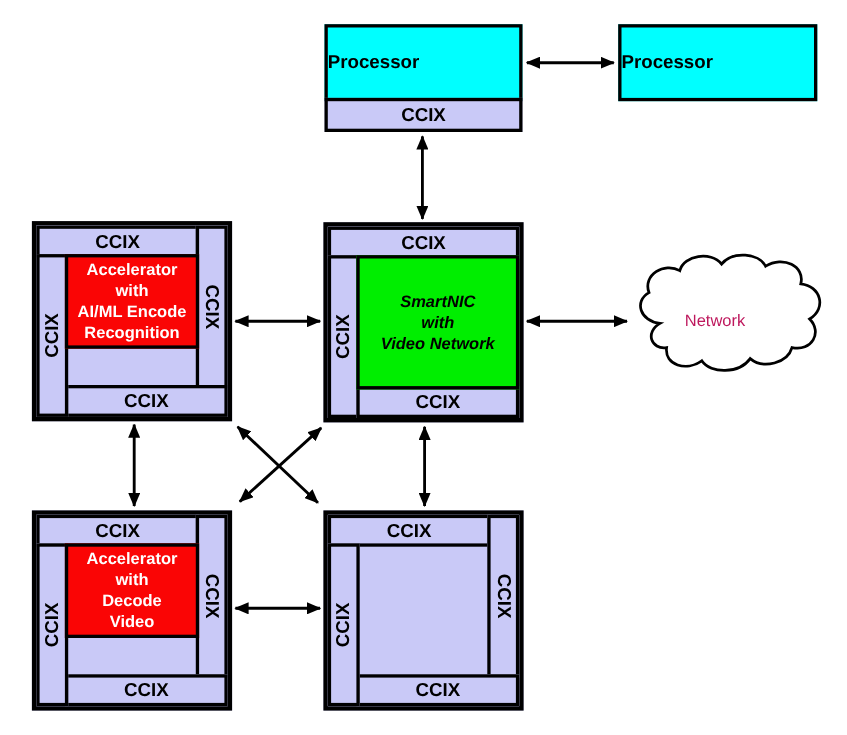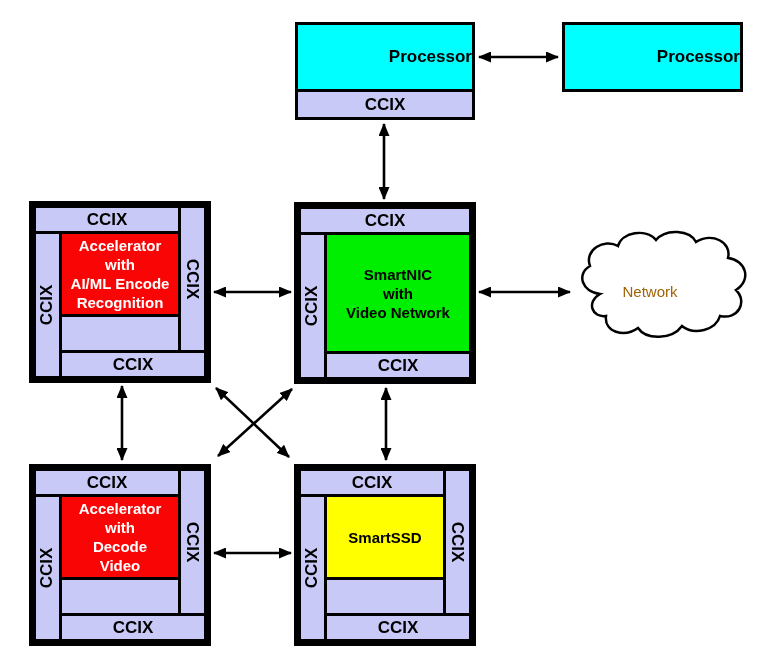--- a/index.html
+++ b/index.html
@@ -5,21 +5,21 @@
   html,body { margin:0; padding:0; background:#ffffff; }
   #canvas {
     position:relative; width:770px; height:668px; background:#ffffff;
     font-family:"Liberation Sans", sans-serif; overflow:hidden;
   }
   .abs { position:absolute; box-sizing:border-box; }
 
   
   .proc {
     border:3px solid var(--line,#000); background:var(--processor_fill,#00FFFF);
-    display:flex; align-items:center; justify-content:flex-end;
+    display:flex; align-items:center; justify-content:flex-start;
     font-weight:bold; font-size:17px; color:#000;
   }
   .port {
     border:3px solid var(--line,#000); background:var(--ccix_fill,#C9C9F7);
     display:flex; align-items:center; justify-content:center;
     font-weight:bold; font-size:17px; color:#000;
   }
 
   
   .block { border:4px solid var(--line,#000); background:var(--ccix_fill,#C9C9F7); }
@@ -31,39 +31,39 @@
   }
   .strip .vtl { transform:rotate(-90deg); white-space:nowrap; }  
   .strip .vtr { transform:rotate(90deg);  white-space:nowrap; }  
 
   .core {
     position:absolute; box-sizing:border-box; border:3px solid var(--line,#000);
     display:flex; flex-direction:column; align-items:center; justify-content:center;
     text-align:center; font-weight:bold; font-size:15px; line-height:19px;
   }
   .core.red    { background:var(--accelerator_fill,#FF0000); color:#ffffff; }
-  .core.green  { background:var(--smartnic_fill,#00EE00);   color:#000000; }
+  .core.green  { background:var(--smartnic_fill,#00EE00);   color:#000000;font-style:italic; }
   .core.yellow { background:var(--smartssd_fill,#FFFF00);   color:#000000; }
 
   
   .pw-top    { left:0;     top:0;     width:148px; height:29px; }
   .pw-right  { left:145px; top:0;     width:29px;  height:148px; }
   .pw-bottom { left:26px;  top:145px; width:148px; height:29px; }
   .pw-left   { left:0;     top:26px;  width:29px;  height:148px; }
   .pw-core   { left:26px;  top:26px;  width:122px; height:86px; }
 
   
   .nic-top    { left:0;    top:0;     width:174px; height:29px; }
   .nic-left   { left:0;    top:26px;  width:29px;  height:148px; }
   .nic-bottom { left:26px; top:145px; width:148px; height:29px; }
   .nic-core   { left:26px; top:26px;  width:148px; height:122px; }
 
   #wires { position:absolute; left:0; top:0; pointer-events:none; }
   .net-label {
-    position:absolute; text-align:center; font-size:15px; font-weight:normal; color:#a16207;
+    position:absolute; text-align:center; font-size:15px; font-weight:normal; color:#be185d;
   }
 </style>
 </head>
 <body>
 
 <div id="canvas">
 
   <svg id="wires" width="770" height="668" viewBox="0 0 770 668">
     <defs>
       <marker id="mE" markerUnits="userSpaceOnUse" markerWidth="13" markerHeight="11" refX="12" refY="5.5" orient="auto">
@@ -161,23 +161,20 @@
       </div>
     <div class="strip pw-right">
         <span class="vtr">CCIX</span>
       </div>
     <div class="strip pw-bottom">
         <span>CCIX</span>
       </div>
     <div class="strip pw-left">
         <span class="vtl">CCIX</span>
       </div>
-    <div class="core yellow pw-core">
-      <div>SmartSSD</div>
-    </div>
   </div>
 
   <svg class="abs" style="left:566px;top:226px;" width="200" height="130" viewBox="0 0 200 130">
     <path d="M34,68 C16,66 10,48 24,40 C18,24 38,12 52,20 C56,6 80,2 90,14
              C100,2 124,4 130,16 C146,6 166,16 162,32 C180,34 186,54 170,64
              C182,76 172,94 154,90 C150,104 128,110 116,100 C106,114 80,114 72,102
              C58,112 38,106 40,90 C26,92 20,76 34,68 Z" fill="#FFFFFF" stroke="#000" stroke-width="2.5"></path>
   </svg>
   <div class="net-label" style="left:588px;top:283px;width:124px;">Network</div>
 

